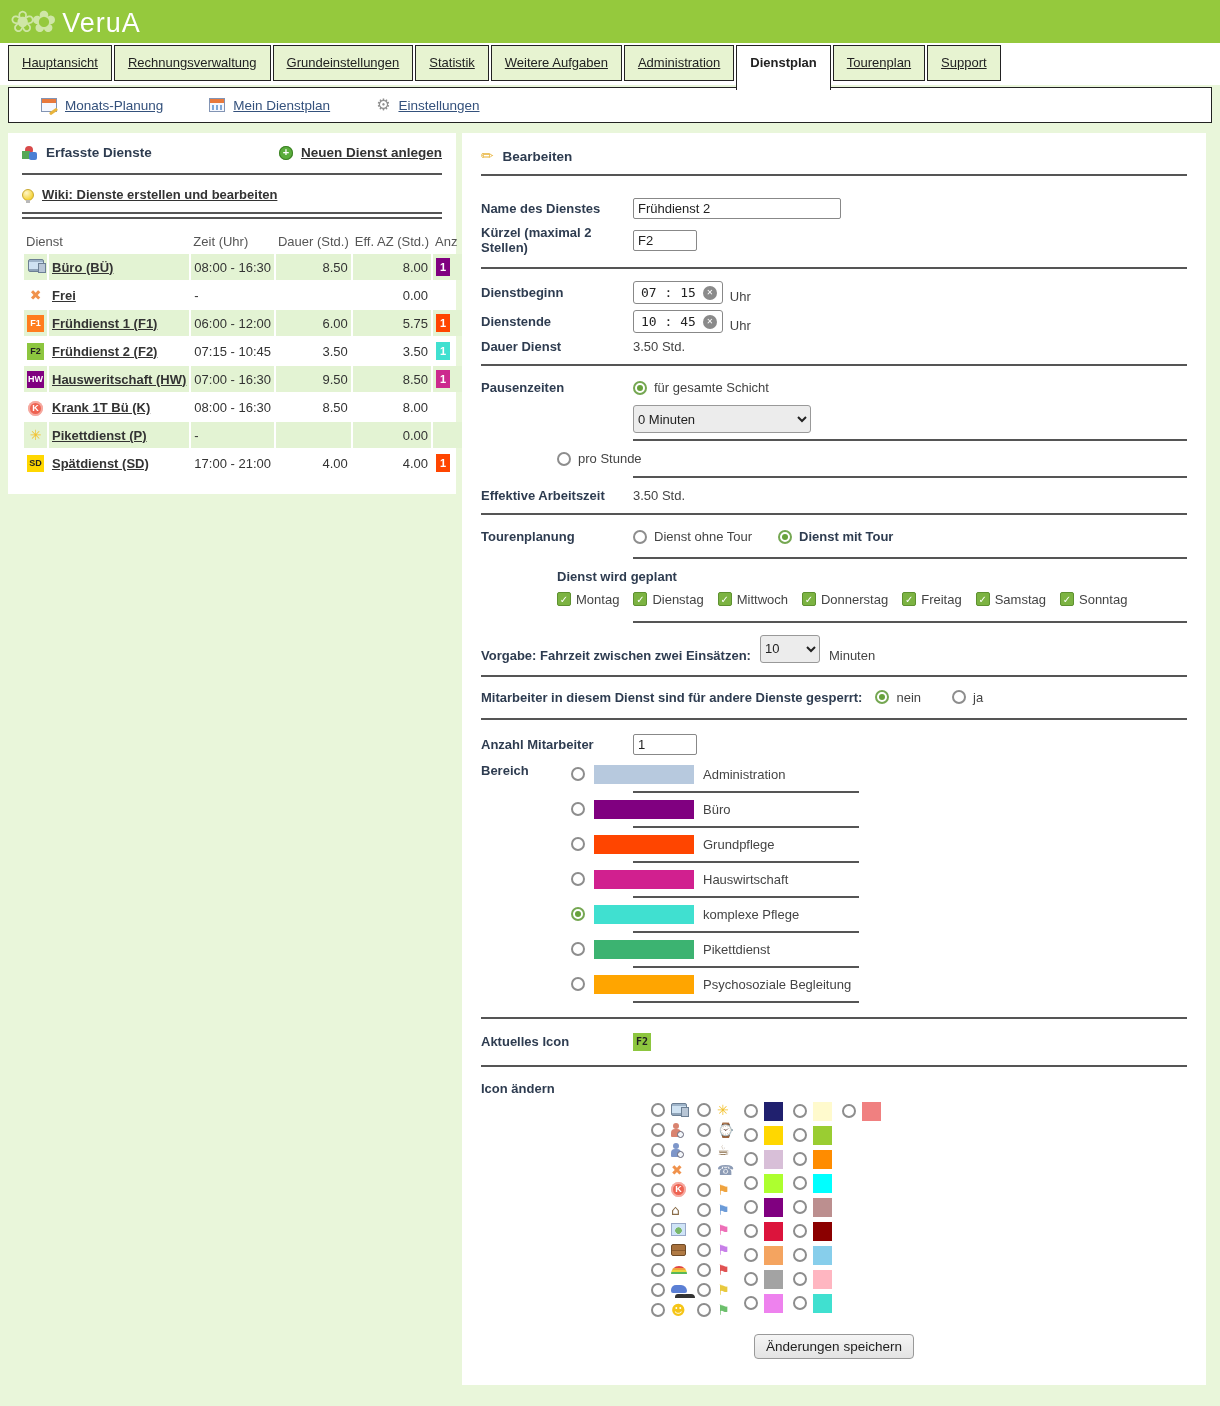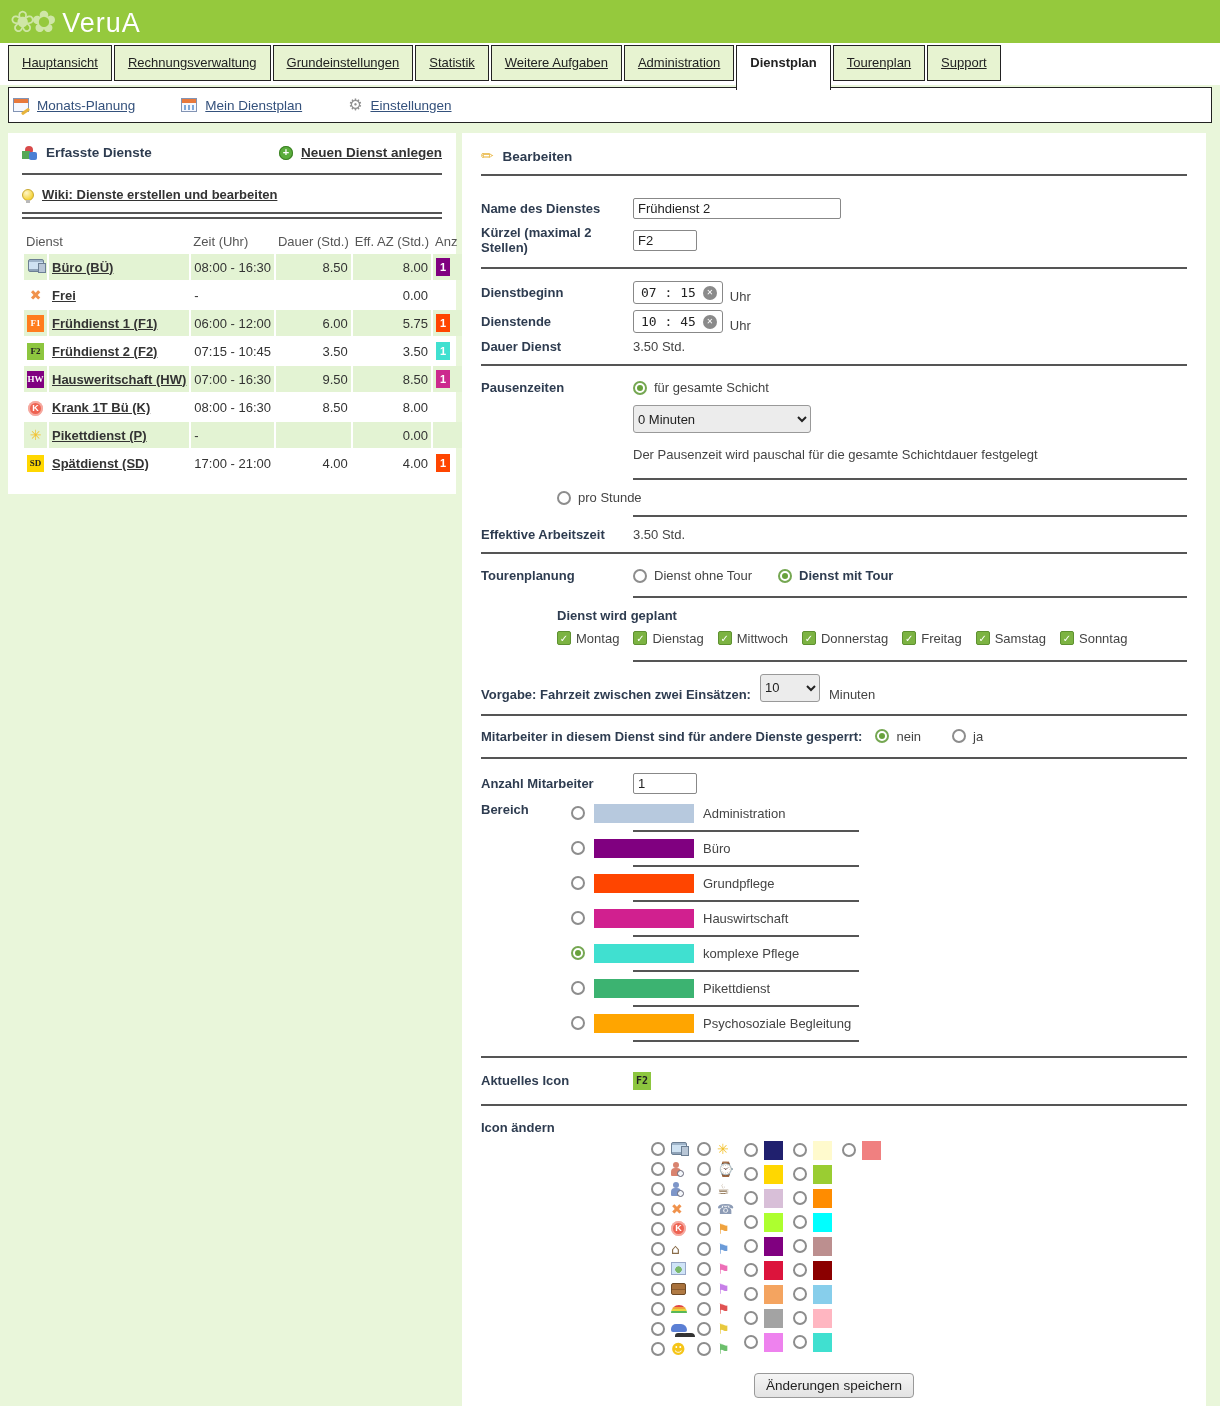--- a/index.html
+++ b/index.html
@@ -17,21 +17,21 @@
   .logo .flourish { font-size: 30px; opacity: .55; margin-right: 10px; letter-spacing: -4px; }
   
   .tab-row { display: flex; align-items: flex-start; background: #fff; padding-left: 8px; height: 42px; position: relative; }
   .tab { background: #e7f3d1; border: 1px solid #222; margin-right: 2px; margin-top: 2px;
          padding: 9px 13px 10px 13px; font-size: 13px; color: #222; cursor: pointer; white-space: nowrap; }
   .tab .t-label { text-decoration: underline; }
   .tab.active { background: #fff; font-weight: bold; border-bottom: 0; padding-bottom: 20px; margin-bottom: -8px; z-index: 3; position: relative; }
   .tab.active .t-label { text-decoration: none; }
   
   .subnav { margin: 2px 8px 0 8px; border: 1px solid #222; background: #fff; height: 36px;
-            display: flex; align-items: center; gap: 46px; padding-left: 4px; position: relative; z-index: 1; }
+            display: flex; align-items: center; gap: 46px; padding-left: 32px; position: relative; z-index: 1; }
   .subnav-item { display: flex; align-items: center; gap: 8px; cursor: pointer; }
   .subnav-item a { color: #34517c; text-decoration: underline; font-size: 13.5px; }
   
   .content { display: flex; align-items: flex-start; gap: 6px; padding: 10px 8px 0 8px; }
   .panel { background: #fff; }
   .panel-left { width: 448px; padding: 12px 14px 16px 14px; }
   .panel-right { width: 744px; padding: 12px 19px 20px 19px; min-height: 1252px; }
   
   .hr { border-top: 2px solid #555; }
   .hr2 { height: 7px; border-top: 2px solid #555; border-bottom: 2px solid #555; }
@@ -47,21 +47,21 @@
   .svc-table th.r, .svc-table td.r { text-align: right; }
   .svc-table td { padding: 4px 3px; height: 26px; vertical-align: middle; white-space: nowrap; }
   tr.odd td { background: #e3f3d3; }
   td.icon-cell { width: 26px; text-align: center; }
   .svc-name a { color: #333; }
   .anz-badge { display: inline-block; min-width: 14px; height: 18px; line-height: 18px; padding: 0 2px;
                color: #fff; font-weight: bold; font-size: 11px; text-align: center; }
   
   .glyph { display: inline-block; font-family: "DejaVu Sans", sans-serif; font-size: 14px; line-height: 1; }
   .badge-ic { display: inline-block; width: 17px; height: 17px; line-height: 17px; text-align: center;
-              font-size: 9px; font-weight: bold; font-family: Liberation Serif, serif; }
+              font-size: 9px; font-weight: bold; font-family: Liberation Sans, sans-serif; }
   .circ-ic { display: inline-block; width: 15px; height: 15px; line-height: 15px; border-radius: 50%;
              text-align: center; font-size: 9px; font-weight: bold; box-shadow: inset 0 0 0 2px rgba(255,255,255,.45); }
   .ic-computer { display: inline-block; width: 16px; height: 13px; position: relative;
                  background: linear-gradient(#9fb4c9 0 2px, #cfe2f2 2px 9px, #8fa3b8 9px); border: 1px solid #6c7f94; border-radius: 2px; }
   .ic-computer::after { content: ""; position: absolute; right: -3px; bottom: -2px; width: 6px; height: 8px;
                  background: #b8c6d6; border: 1px solid #6c7f94; }
   .ic-person { display: inline-block; position: relative; width: 10px; height: 14px; }
   .ic-person .p-head { position: absolute; top: 0; left: 2px; width: 6px; height: 6px; border-radius: 50%; }
   .ic-person .p-body { position: absolute; bottom: 0; left: 0; width: 10px; height: 8px; border-radius: 4px 4px 1px 1px; }
   .ic-person .p-clock { position: absolute; right: -3px; bottom: -1px; width: 7px; height: 7px; border-radius: 50%;
@@ -324,21 +324,20 @@
 
     
     <div class="frow top" style="margin-top:14px">
       <span class="lbl">Pausenzeiten</span>
       <div>
         <div class="radio-row">
           <span class="radio sel"></span>
           <span style="color:#444">für gesamte Schicht</span>
         </div>
         <select style="width:178px;margin-top:10px" id="pauseSelect"><option>0 Minuten</option></select>
-        <div class="note">Der Pausenzeit wird pauschal für die gesamte Schichtdauer festgelegt</div>
       </div>
     </div>
     <div class="hr inset"></div>
     <div class="ctrl-col" style="margin-top:10px;margin-bottom:10px">
       <div class="radio-row">
         <span class="radio"></span>
         <span style="color:#444">pro Stunde</span>
       </div>
     </div>
     <div class="hr inset"></div>

